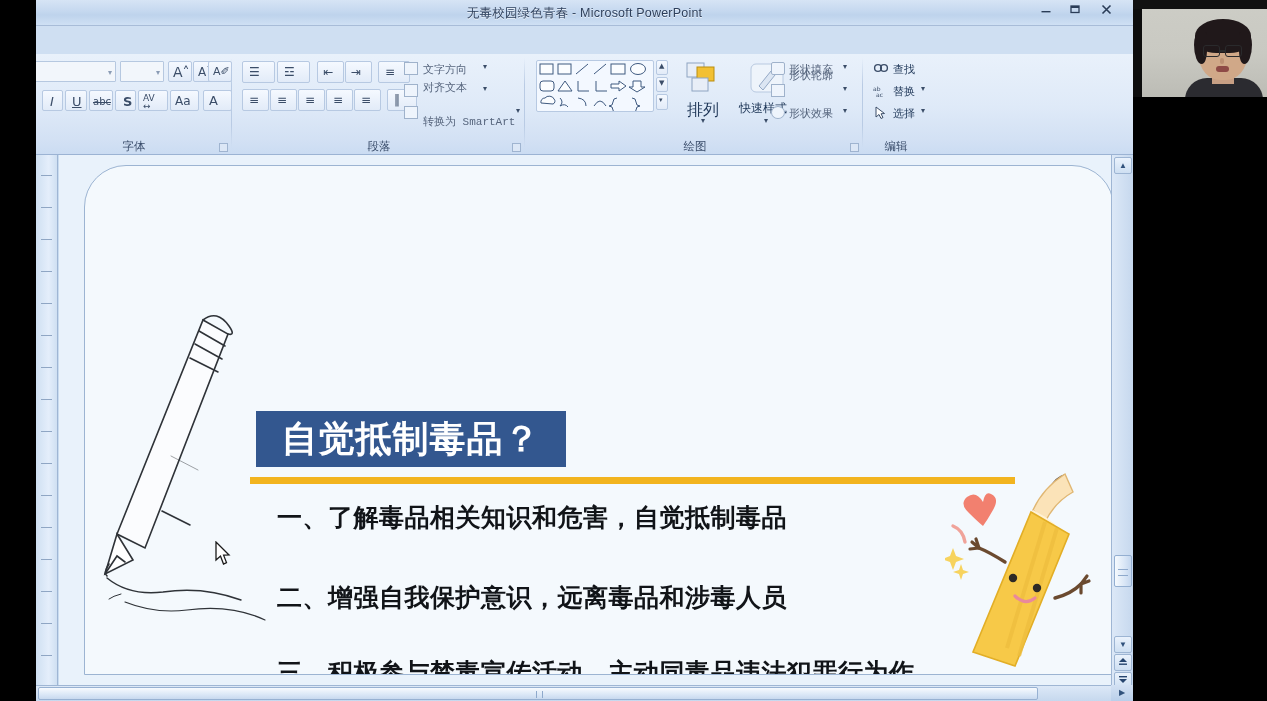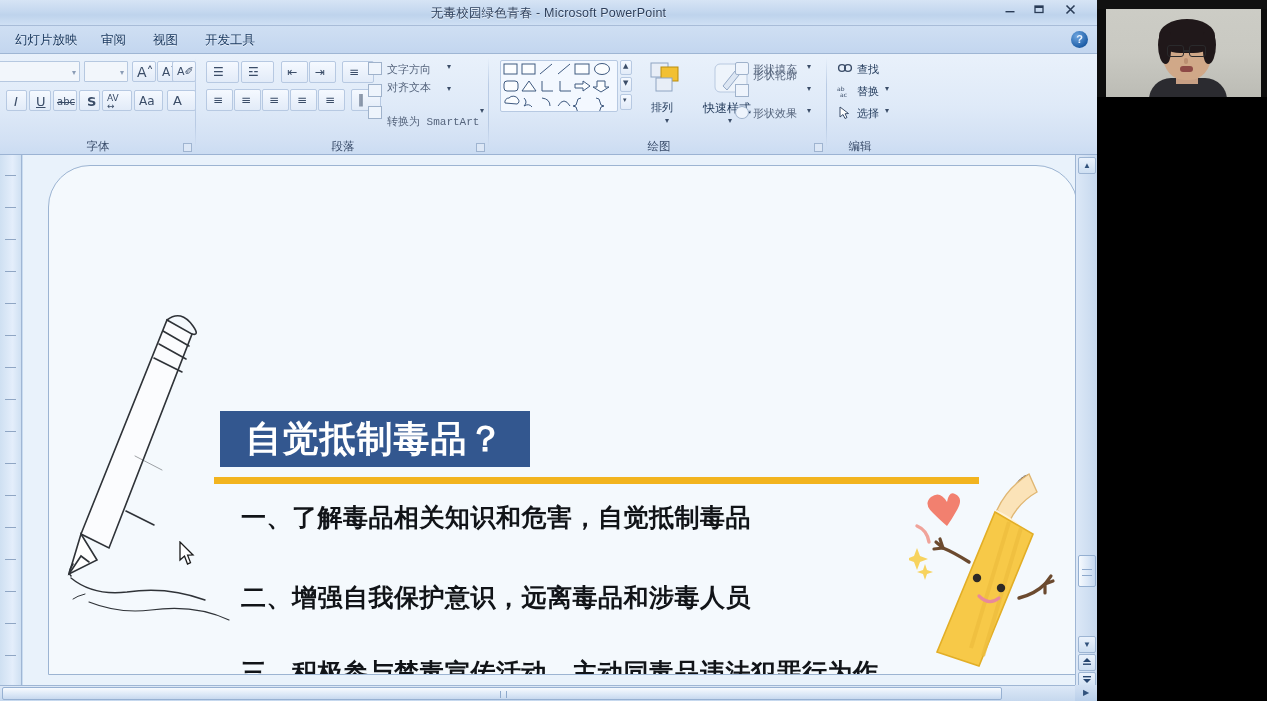--- a/index.html
+++ b/index.html
@@ -2,21 +2,21 @@
 <html><head>
 <meta charset="utf-8">
 <style>
   * { box-sizing: border-box; margin: 0; padding: 0; }
   html, body {
     width: 1267px; height: 701px;
     overflow: hidden;
     background: #000;
     font-family: "Liberation Sans", "DejaVu Sans", sans-serif;
   }
-  #root { position: relative; width: 1032px; height: 701px; }
+  #root { position: relative; width: 1032px; height: 701px; margin-left: 36px; }
 
   
   #ppt-window {
     position: absolute; left: 0; top: 0; width: 1097px; height: 701px;
     background: #cfdff2;
     overflow: hidden;
   }
 
   
   #titlebar {
@@ -266,27 +266,20 @@
           <rect x="2" y="3" width="8" height="2" fill="#2a3c57"></rect>
         </svg>
       </div>
       <div class="win-btn" id="btn-close">
         <svg width="13" height="13" viewBox="0 0 13 13">
           <path d="M2.5 2.5 L10.5 10.5 M10.5 2.5 L2.5 10.5" stroke="#2a3c57" stroke-width="1.6" fill="none"></path>
         </svg>
       </div>
     </div>
 
-    <div id="tabstrip">
-      <div class="tab" style="left:8px">幻灯片放映</div>
-      <div class="tab" style="left:94px">审阅</div>
-      <div class="tab" style="left:146px">视图</div>
-      <div class="tab" style="left:198px">开发工具</div>
-      <div id="help-icon">?</div>
-    </div>
 
     <div id="ribbon">
 
       <div class="group" id="group-font" style="left:0; width:196px;">
         <div class="combo" style="left:-2px; top:7px; width:82px; height:21px;"></div>
         <div class="combo" style="left:84px; top:7px; width:44px; height:21px;"></div>
         <div class="rbtn" style="left:132px; top:7px; width:24px; height:21px;">
           <span class="glyph" style="left:4px; top:2px; font-size:14px;">A˄</span>
           </div>
         <div class="rbtn" style="left:157px; top:7px; width:23px; height:21px;">
@@ -412,21 +405,21 @@
         <div class="rbtn" style="left:129px; top:40px; width:12px; height:16px;">
           <span class="glyph" style="left:2px; top:1px; font-size:7px;">▾</span>
           </div>
 
         <div style="position:absolute; left:152px; top:6px; width:52px; height:74px;">
           <svg width="40" height="36" viewBox="0 0 40 36" style="position:absolute;left:7px;top:2px">
             <rect x="1" y="1" width="17" height="14" fill="#e8eef7" stroke="#8ea4c2"></rect>
             <rect x="11" y="5" width="17" height="14" fill="#f2c033" stroke="#b98d10"></rect>
             <rect x="6" y="16" width="16" height="13" fill="#e8eef7" stroke="#8ea4c2"></rect>
           </svg>
-          <span class="rlbl dark" style="left:8px; top:40px; font-size:11px;">排列</span>
+          <span class="rlbl dark" style="left:8px; top:40px; font-size:16px;">排列</span>
           <span class="glyph" style="left:22px; top:56px; font-size:8px;">▾</span>
         </div>
 
         <div style="position:absolute; left:207px; top:6px; width:66px; height:74px;">
           <svg width="36" height="34" viewBox="0 0 36 34" style="position:absolute;left:15px;top:2px">
             <rect x="2" y="2" width="32" height="28" rx="5" fill="#eef4fb" stroke="#b8c9e0"></rect>
             <path d="M10 24 L22 9 l4 4 L14 28 z" fill="#dce6f3" stroke="#94a9c6"></path>
           </svg>
           <span class="rlbl dark" style="left:5px; top:40px; font-size:12px;">快速样式</span>
           <span class="glyph" style="left:30px; top:56px; font-size:8px;">▾</span>

